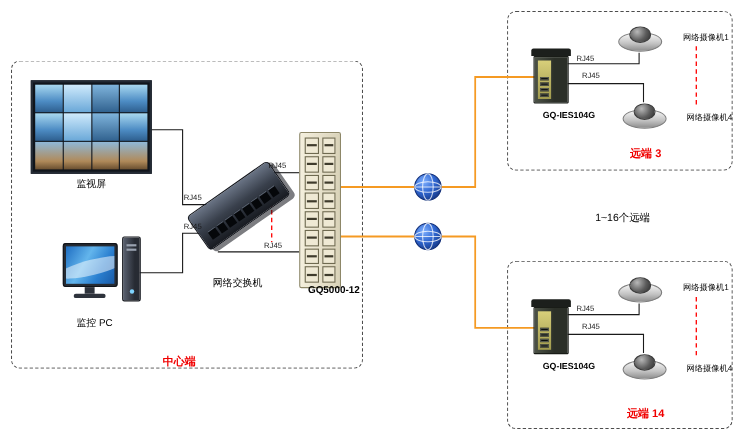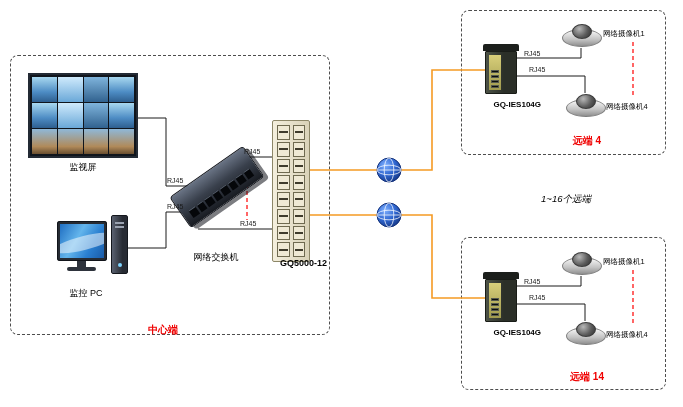--- a/index.html
+++ b/index.html
@@ -11,22 +11,22 @@
   #wires { position:absolute; left:0; top:0; z-index:1; }
   #wires path { fill:none; }
   #wires .copper { stroke-width:1; }
   #wires .fiber { stroke-width:1.6; }
   #wires .reddash { stroke-width:1.2; stroke-dasharray:4 3; }
 
   .device { position:absolute; z-index:2; }
 
   .lbl { position:absolute; z-index:3; font-size:9px; color:#000; text-align:center; line-height:1.15; white-space:nowrap; }
   .lbl.bold { font-weight:bold;text-align:right; }
-  .lbl.small { font-size:7.5px; text-align:left; }
-  .lbl.mid { font-size:9.5px;font-style:italic; }
+  .lbl.small { font-size:7.5px; text-align:left;margin-left:18px; }
+  .lbl.mid { font-size:9.5px; }
   .red { color:#f00000; font-weight:bold; font-size:10px; }
   .rj45 { position:absolute; z-index:3; font-size:7px; color:#1a1a1a; white-space:nowrap; }
 
   
   .videowall { left:28px; top:73px; width:110px; height:85px; background:#10151c; border:2px solid #232a34;
                padding:2px; display:grid; grid-template-columns:repeat(4,1fr); grid-template-rows:repeat(3,1fr); gap:1px; }
   .videowall i { display:block; background:linear-gradient(180deg,#a8d8f0 0%,#4d8cc4 60%,#2e5f8f 100%); }
   .videowall i:nth-child(4n+2) { background:linear-gradient(180deg,#cfeafc 0%,#6aa8d8 100%); }
   .videowall i:nth-child(4n+3) { background:linear-gradient(180deg,#7fb4dc 0%,#31628f 100%); }
   .videowall i:nth-child(n+9) { background:linear-gradient(180deg,#8fb8d8 0%,#b08a5a 70%,#6a4f30 100%); }
@@ -224,21 +224,21 @@
       <span class="cam-dome"></span>
   </div>
 
   <span class="lbl" style="left:43px;top:162px;width:80px">监视屏</span>
   <span class="lbl" style="left:46px;top:288px;width:80px">监控 PC</span>
   <span class="lbl" style="left:176px;top:252px;width:80px">网络交换机</span>
   <span class="lbl bold" style="left:251px;top:258px;width:76px">GQ5000-12</span>
   <span class="lbl red" style="left:123px;top:324px;width:80px">中心端</span>
   <span class="lbl mid" style="left:516px;top:194px;width:100px">1~16个远端</span>
 
-  <span class="lbl red" style="left:547px;top:135px;width:80px">远端 4</span>
+  <span class="lbl red" style="left:547px;top:135px;width:80px">远端 3</span>
   <span class="lbl red" style="left:547px;top:371px;width:80px">远端 14</span>
 
   <span class="lbl bold" style="left:461px;top:100px;width:80px;font-size:8px">GQ-IES104G</span>
   <span class="lbl bold" style="left:461px;top:328px;width:80px;font-size:8px">GQ-IES104G</span>
 
   <span class="lbl small" style="left:603px;top:30px">网络摄像机1</span>
   <span class="lbl small" style="left:606px;top:103px">网络摄像机4</span>
   <span class="lbl small" style="left:603px;top:258px">网络摄像机1</span>
   <span class="lbl small" style="left:606px;top:331px">网络摄像机4</span>
 

